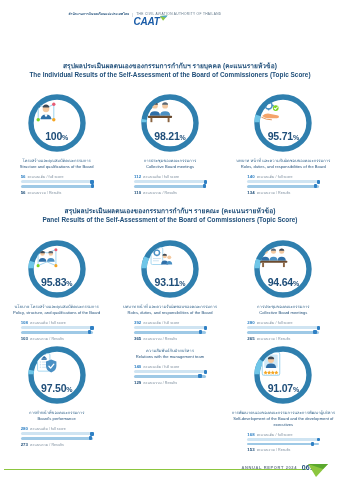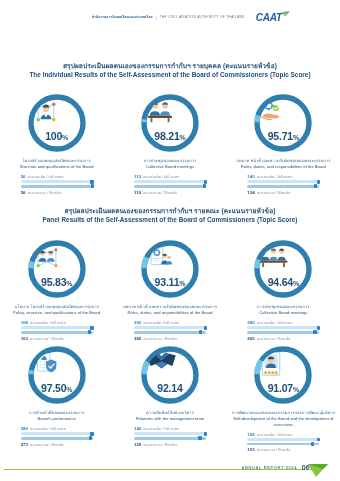--- a/index.html
+++ b/index.html
@@ -10,20 +10,21 @@
     position:relative;
     overflow:hidden;
     color:#1a3a5c;
   }
 
   
   .header {
     position:absolute; top:13px; left:0; width:304px;
     display:flex; align-items:center; justify-content:flex-end;
     padding-right:14px;
+    flex-direction:column;
   }
   .hdr-names { display:flex; align-items:center; gap:3px; }
   .hdr-th {
     font-size:3.3px; color:#1f4e79; letter-spacing:.1px;
     font-weight:700; white-space:nowrap; line-height:1;
   }
   .hdr-sep { font-size:4px; color:#9aa9b8; line-height:1; }
   .hdr-en {
     font-size:3.2px; color:#5b7285; letter-spacing:.35px;
     white-space:nowrap; line-height:1;
@@ -484,36 +485,20 @@
        <div class="bar line">
           <div class="knob" style="left:calc(97.5% - 2px)"></div>
         </div>
        <div class="stat-line">
          <span class="stat-num dark">273</span>
          <span class="stat-txt">คะแนนรวม / Results</span>
        </div>
      </div>
     </div>
     <div class="card">
-      <div class="donut">
-       <svg viewBox="0 0 62 62">
-    <circle cx="31" cy="31" r="26" fill="none" stroke="#2f7fae" stroke-width="5.4"></circle>
-    <circle cx="31" cy="31" r="26" fill="none" stroke="#6fc6e8" stroke-width="5.4" stroke-dasharray="12.840317493752195 150.52250049291706" stroke-dashoffset="40.840704496667314" transform="rotate(-90 31 31)" stroke-linecap="butt"></circle>
-  </svg>
-       <div class="donut-inner">
-         <div class="ico">
-            <svg width="31" height="22" viewBox="0 0 48 32">
-        <path d="M2 6 L13 3 L24 13 L35 3 L46 6 L41 22 L33 19 L24 26 L15 19 L7 22z" fill="#1f3f63"></path>
-        <path d="M13 3 L24 13 L35 3 L30 1 L24 7 L18 1z" fill="#2f6fa8"></path>
-        <path d="M15 19 L24 26 L33 19 L24 15z" fill="#3d7fb5"></path>
-      </svg>
-          </div>
-         <div class="pct">92.14<span class="sym"></span></div>
-       </div>
-     </div>
      <div class="labels">
        <div class="lbl-th">ความสัมพันธ์กับฝ่ายบริหาร</div>
        <div class="lbl-en">Relations with the management team</div>
      </div>
      <div class="stats">
        <div class="stat-line">
          <span class="stat-num">140</span>
          <span class="stat-txt">คะแนนเต็ม / full score</span>
        </div>
        <div class="bar full">

